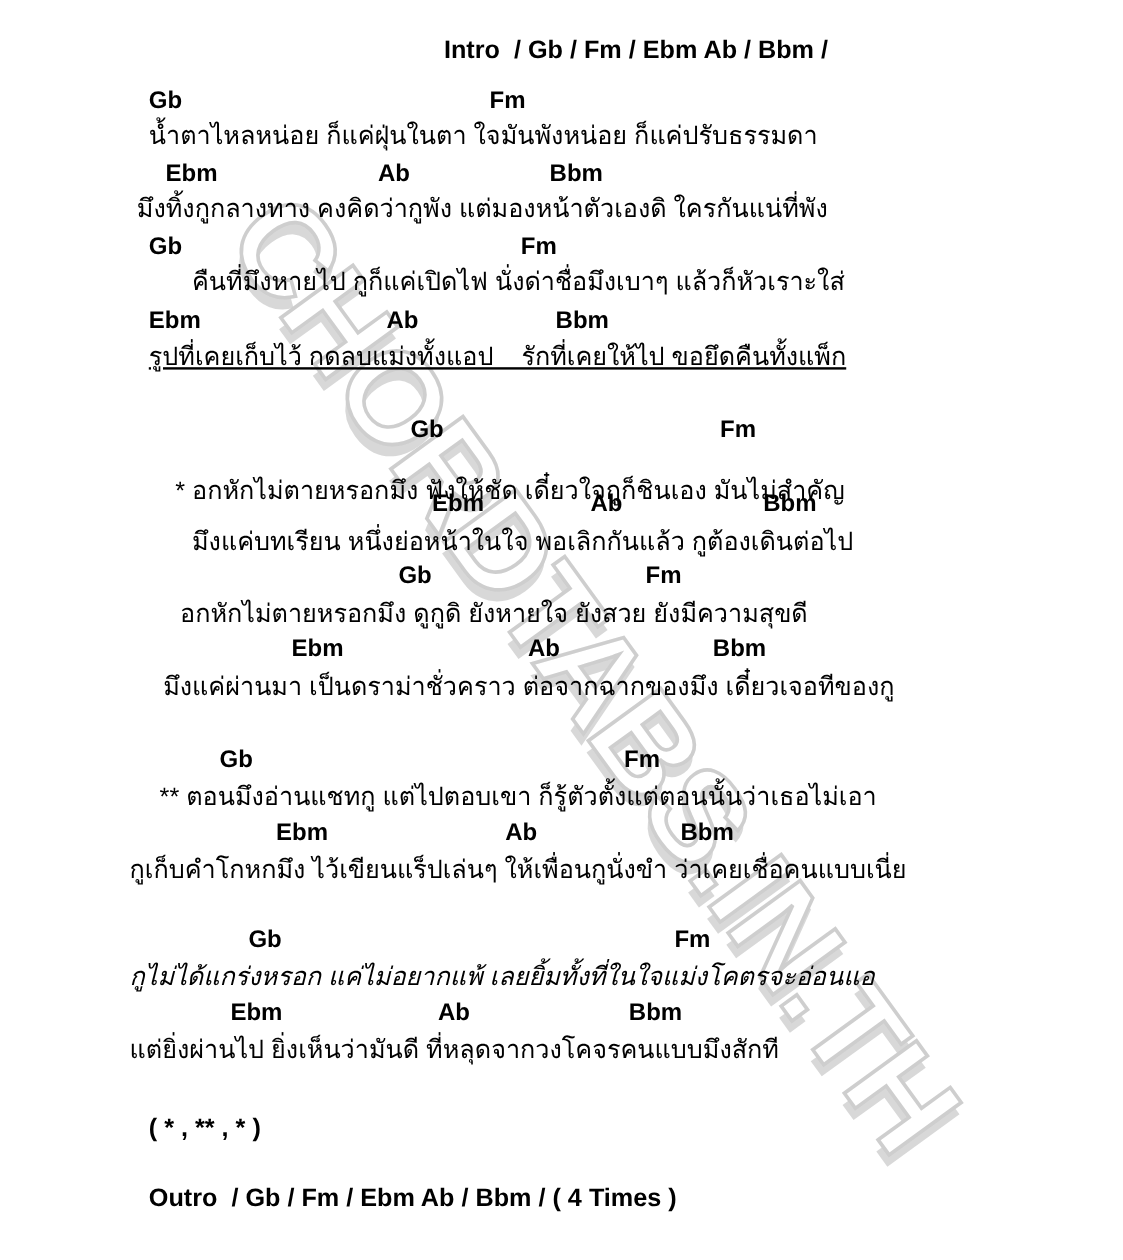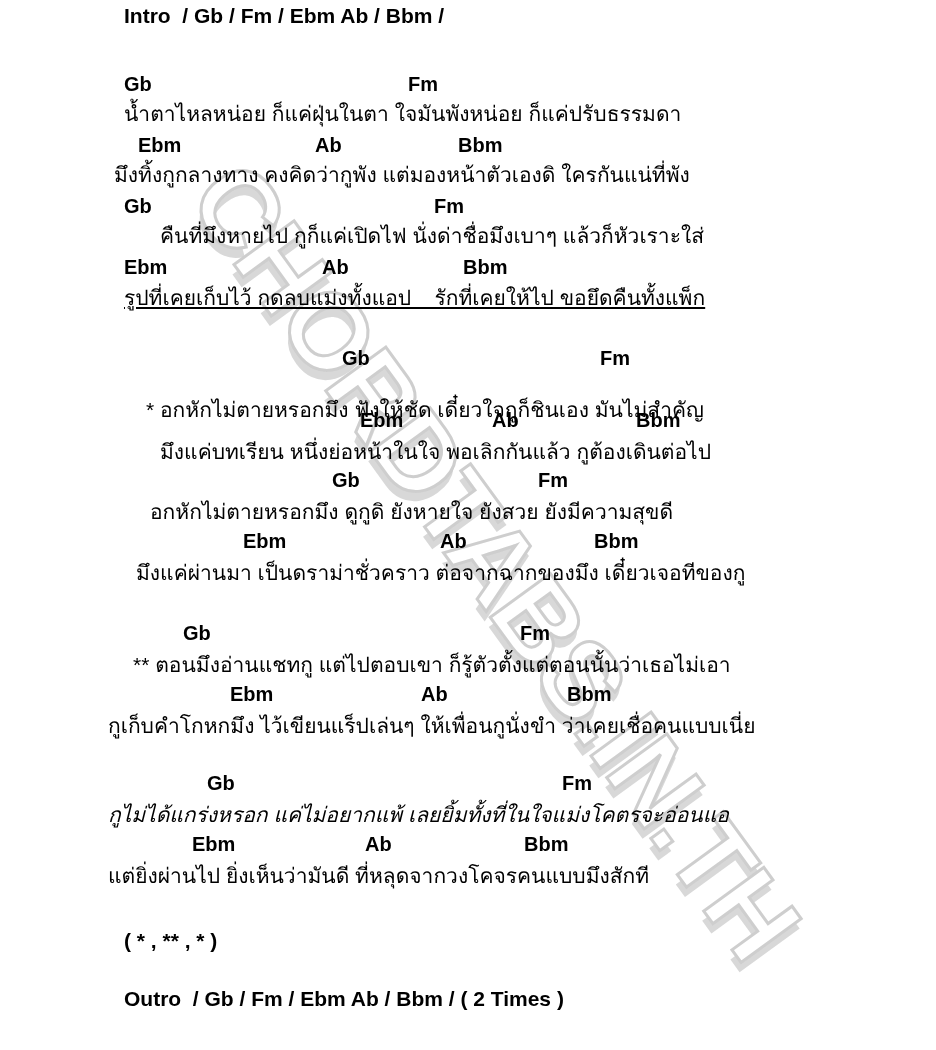--- a/index.html
+++ b/index.html
@@ -59,21 +59,21 @@
     font-size: 20px;
     line-height: 24px;
   }
 </style>
 </head>
 <body>
 
 <div class="page">
   <div class="watermark">CHORDTABS.IN.TH</div>
   <div id="lines">
-      <div class="line header" style="top: 3px; left: 124px; width: 812px;">Intro  / Gb / Fm / Ebm Ab / Bbm /</div>
+      <div class="line header" style="top: 29px; left: 124px; width: 812px; text-align: center;">Intro  / Gb / Fm / Ebm Ab / Bbm /</div>
       <div class="line chords" style="top: 72px;"><span class="chord" style="left: 124px;">Gb</span><span class="chord" style="left: 408px;">Fm</span></div>
       <div class="line lyric" style="top: 100px; left: 124px; width: 812px;">น้ำตาไหลหน่อย ก็แค่ฝุ่นในตา ใจมันพังหน่อย ก็แค่ปรับธรรมดา</div>
       <div class="line chords" style="top: 133px;"><span class="chord" style="left: 138px;">Ebm</span><span class="chord" style="left: 315px;">Ab</span><span class="chord" style="left: 458px;">Bbm</span></div>
       <div class="line lyric" style="top: 161px; left: 114px; width: 812px;">มึงทิ้งกูกลางทาง คงคิดว่ากูพัง แต่มองหน้าตัวเองดิ ใครกันแน่ที่พัง</div>
       <div class="line chords" style="top: 194px;"><span class="chord" style="left: 124px;">Gb</span><span class="chord" style="left: 434px;">Fm</span></div>
       <div class="line lyric" style="top: 222px; left: 124px; width: 812px; margin-left: 36px;">คืนที่มึงหายไป กูก็แค่เปิดไฟ นั่งด่าชื่อมึงเบาๆ แล้วก็หัวเราะใส่</div>
       <div class="line chords" style="top: 255px;"><span class="chord" style="left: 124px;">Ebm</span><span class="chord" style="left: 322px;">Ab</span><span class="chord" style="left: 463px;">Bbm</span></div>
       <div class="line lyric" style="top: 284px; left: 124px; width: 812px; text-decoration: underline;">รูปที่เคยเก็บไว้ กดลบแม่งทั้งแอป    รักที่เคยให้ไป ขอยึดคืนทั้งแพ็ก</div>
       <div class="line chords" style="top: 346px;"><span class="chord" style="left: 342px;">Gb</span><span class="chord" style="left: 600px;">Fm</span></div>
       <div class="line lyric" style="top: 396px; left: 146px; width: 790px;">* อกหักไม่ตายหรอกมึง ฟังให้ชัด เดี๋ยวใจกูก็ชินเอง มันไม่สำคัญ</div>
@@ -85,15 +85,15 @@
       <div class="line lyric" style="top: 559px; left: 136px; width: 800px;">มึงแค่ผ่านมา เป็นดราม่าชั่วคราว ต่อจากฉากของมึง เดี๋ยวเจอทีของกู</div>
       <div class="line chords" style="top: 621px;"><span class="chord" style="left: 183px;">Gb</span><span class="chord" style="left: 520px;">Fm</span></div>
       <div class="line lyric" style="top: 651px; left: 133px; width: 812px;">** ตอนมึงอ่านแชทกู แต่ไปตอบเขา ก็รู้ตัวตั้งแต่ตอนนั้นว่าเธอไม่เอา</div>
       <div class="line chords" style="top: 682px;"><span class="chord" style="left: 230px;">Ebm</span><span class="chord" style="left: 421px;">Ab</span><span class="chord" style="left: 567px;">Bbm</span></div>
       <div class="line lyric" style="top: 712px; left: 108px; width: 828px;">กูเก็บคำโกหกมึง ไว้เขียนแร็ปเล่นๆ ให้เพื่อนกูนั่งขำ ว่าเคยเชื่อคนแบบเนี่ย</div>
       <div class="line chords" style="top: 771px;"><span class="chord" style="left: 207px;">Gb</span><span class="chord" style="left: 562px;">Fm</span></div>
       <div class="line lyric" style="top: 801px; left: 108px; width: 828px; font-style: italic;">กูไม่ได้แกร่งหรอก แค่ไม่อยากแพ้ เลยยิ้มทั้งที่ในใจแม่งโคตรจะอ่อนแอ</div>
       <div class="line chords" style="top: 832px;"><span class="chord" style="left: 192px;">Ebm</span><span class="chord" style="left: 365px;">Ab</span><span class="chord" style="left: 524px;">Bbm</span></div>
       <div class="line lyric" style="top: 862px; left: 108px; width: 828px;">แต่ยิ่งผ่านไป ยิ่งเห็นว่ามันดี ที่หลุดจากวงโคจรคนแบบมึงสักที</div>
       <div class="line header" style="top: 928px; left: 124px; width: 812px;">( * , ** , * )</div>
-      <div class="line header" style="top: 986px; left: 124px; width: 812px;">Outro  / Gb / Fm / Ebm Ab / Bbm / ( 2 Times )</div>
+      <div class="line header" style="top: 986px; left: 124px; width: 812px;">Outro  / Gb / Fm / Ebm Ab / Bbm / ( 4 Times )</div>
     </div>
 </div>
 
 </body></html>

